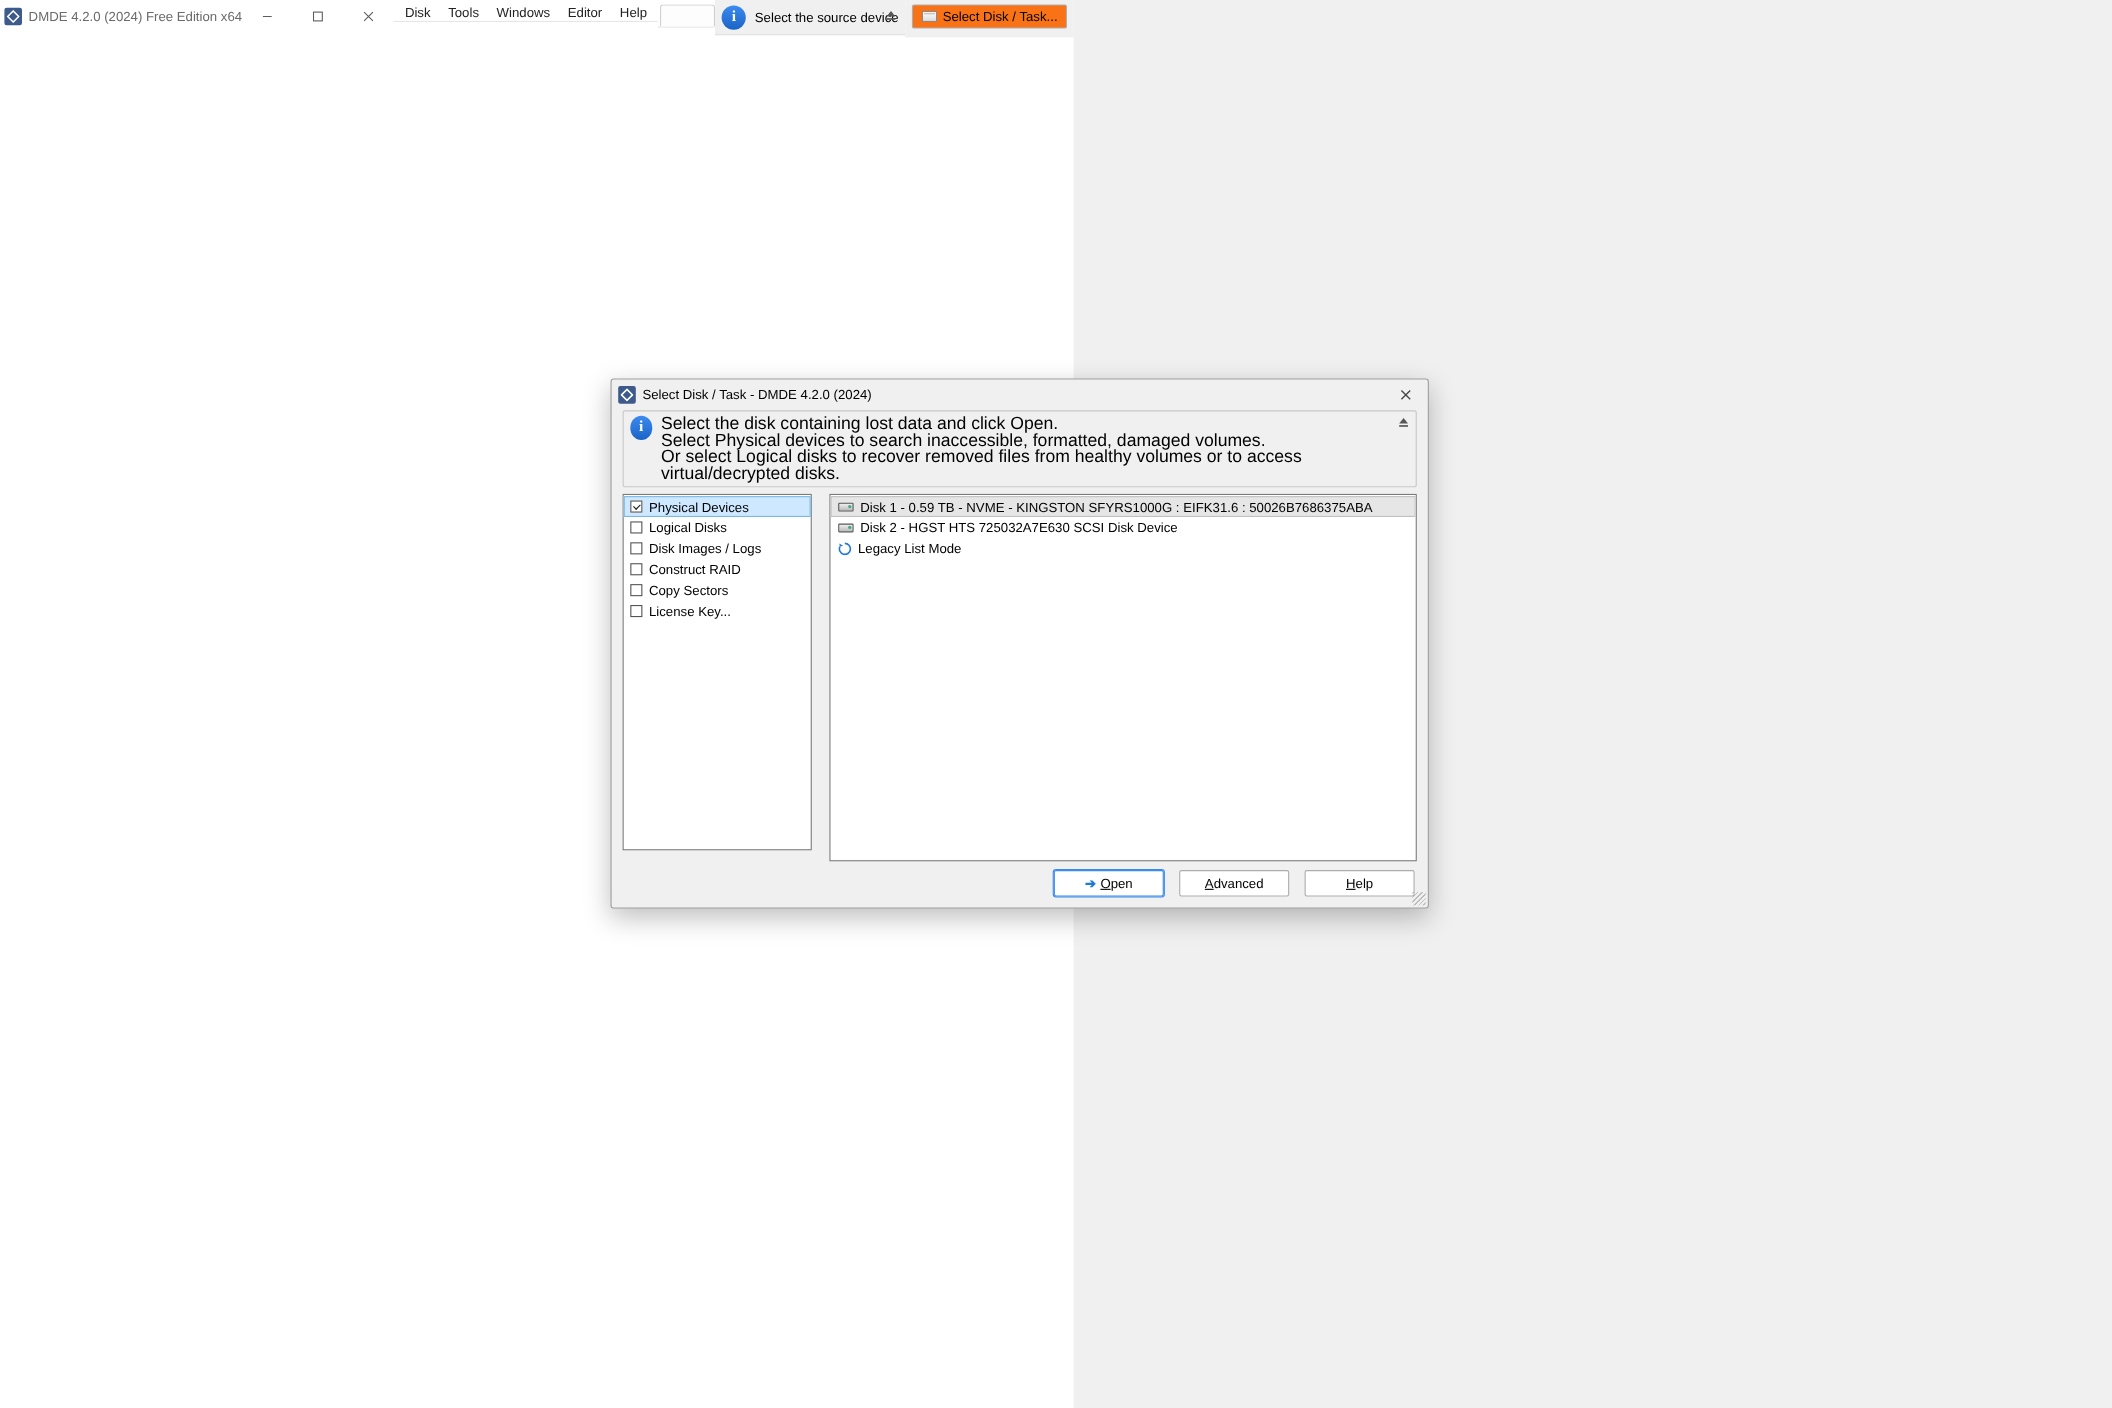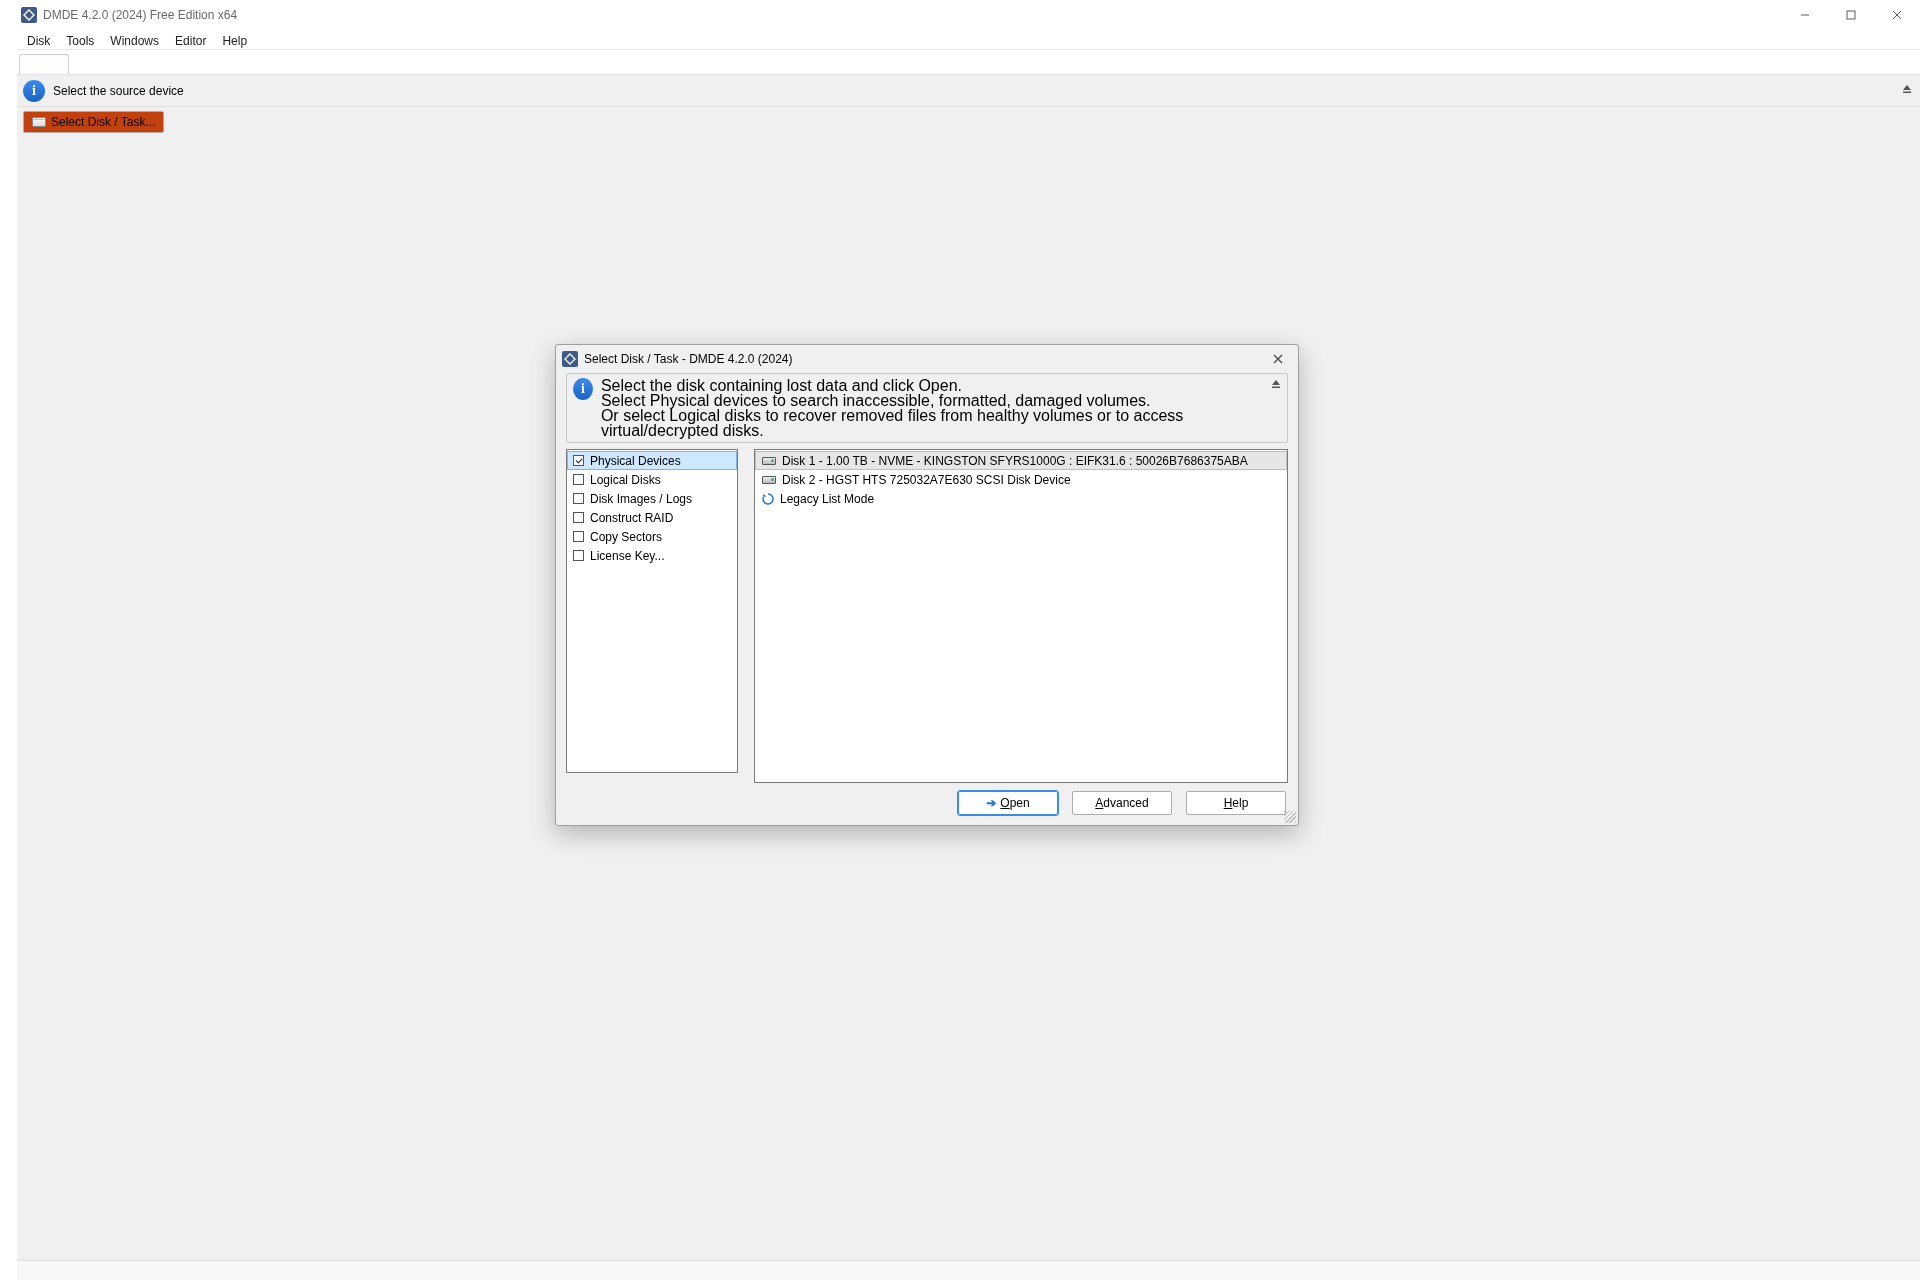--- a/index.html
+++ b/index.html
@@ -1,19 +1,19 @@
 <!DOCTYPE html>
 <html><head>
 <meta charset="utf-8">
 <style>
   html, body { margin:0; padding:0; width:1920px; height:1280px; font-family:"Segoe UI",Tahoma,sans-serif; font-size:12px; background:#f0f0f0; overflow:hidden; color:#000; }
   * { box-sizing:border-box; }
 
   
-  .main-window { position:absolute; inset:0; background:#fff; display:flex; flex-direction:column;padding-left:17px; }
+  .main-window { position:absolute; inset:0; background:#fff; display:flex; flex-direction:row; }
   .titlebar { height:30px; background:#fff; display:flex; align-items:center; padding:0 0 0 4px; border-bottom:1px solid #fff; }
   .titlebar .app-icon, .dlg-icon { width:16px; height:16px; background:#3d5a8a; border-radius:2px; display:flex; align-items:center; justify-content:center; }
   .titlebar .app-icon svg, .dlg-icon svg { width:12px; height:12px; }
   .titlebar .title { margin-left:6px; color:#6a6a6a; font-size:12px; }
   .titlebar .spacer { flex:1; }
   .winbtn { width:46px; height:30px; display:flex; align-items:center; justify-content:center; color:#5d5d5d; }
   .winbtn svg { width:10px; height:10px; }
 
   .menubar { height:20px; background:#fff; display:flex; align-items:flex-end; padding:0 2px; border-bottom:1px solid #e6e6e6; }
   .menubar .menu-item { padding:1px 8px; font-size:12px; color:#222; }
@@ -21,21 +21,21 @@
   .docstrip { height:25px; background:#fff; border-bottom:1px solid #e0e0e0; display:flex; align-items:flex-end; }
   .docstrip .tab-stub { width:50px; height:20px; border:1px solid #d0d0d0; border-bottom:none; border-top-left-radius:3px; border-top-right-radius:3px; margin-left:2px; background:#fdfdfd; }
 
   .hintbar { height:32px; background:#f0f0f0; border-bottom:1px solid #e0e0e0; display:flex; align-items:center; padding:0 6px; gap:8px; position:relative; }
   .info-icon-lg { width:22px; height:22px; border-radius:50%; background:linear-gradient(#3c8bef,#1b63c6); color:#fff; display:flex; align-items:center; justify-content:center; font-weight:bold; font-size:14px; font-family:"Segoe UI"; }
   .hintbar .text { font-weight:400; font-size:12px; }
   .hintbar .eject { position:absolute; right:8px; top:8px; width:10px; height:10px; color:#555; }
   .eject svg { width:10px; height:10px; }
 
   .toolbar { height:34px; background:#f0f0f0; display:flex; align-items:flex-start; padding:4px 6px; }
-  .tool-btn { height:22px; background:#c2410c; border:1px solid #adadad; border-radius:2px; display:flex; align-items:center; padding:0 8px; gap:5px; font-size:12px; }
+  .tool-btn { height:22px; background:#f97316; border:1px solid #adadad; border-radius:2px; display:flex; align-items:center; padding:0 8px; gap:5px; font-size:12px; }
   .tool-btn .kbd-icon { width:14px; height:10px; border:1px solid #888; border-radius:1px; background:linear-gradient(#fff,#ddd); position:relative; }
   .tool-btn .kbd-icon::after{content:"";position:absolute;inset:1px;border-top:1px solid #bbb;}
 
   .client { flex:1; background:#f0f0f0; position:relative; }
   .statusbar { height:20px; background:#f8f8f8; border-top:1px solid #ddd; }
 
   
   .dialog {
     position:absolute; left:555px; top:344px; width:744px;
     background:#f0f0f0; border:1px solid #9f9f9f; border-radius:3px;
@@ -221,21 +221,21 @@
         </div>
         <div class="task-item">
           <span class="chk"></span>
                <span>License Key...</span>
         </div>
       </div>
     <div class="device-pane">
       <div class="device-list" id="device-list">
           <div class="dev-item selected">
             <span class="hdd-icon"></span>
-            <span>Disk 1 - 1.00 TB - NVME - KINGSTON SFYRS1000G : EIFK31.6 : 50026B7686375ABA</span>
+            <span>Disk 1 - 0.59 TB - NVME - KINGSTON SFYRS1000G : EIFK31.6 : 50026B7686375ABA</span>
           </div>
           <div class="dev-item">
             <span class="hdd-icon"></span>
             <span>Disk 2 - HGST HTS 725032A7E630 SCSI Disk Device</span>
           </div>
           <div class="dev-item">
             <span class="refresh-icon">
           <svg viewBox="0 0 12 12">
                 <path d="M6 1 A5 5 0 1 1 1.5 4" fill="none" stroke="#1e7ad6" stroke-width="1.5"></path>
                 <path d="M1 1 L1.5 4 L4.5 3.2 Z" fill="#1e7ad6"></path>

